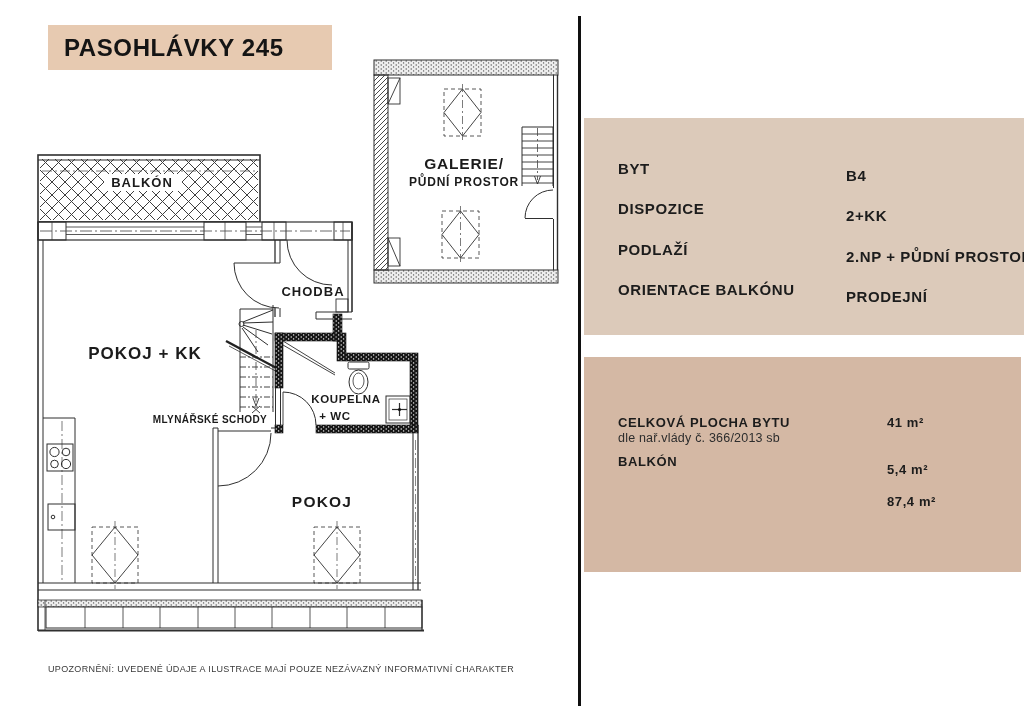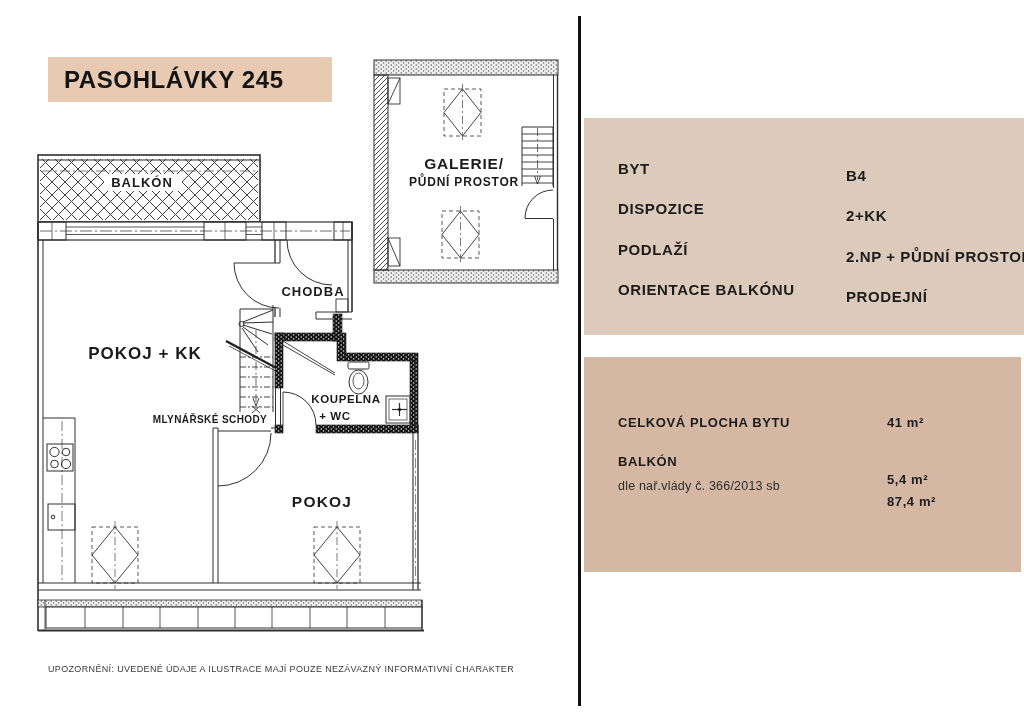--- a/index.html
+++ b/index.html
@@ -7,21 +7,21 @@
     width:1024px;height:724px;position:relative;overflow:hidden;
     background:#ffffff;
     font-family:"Liberation Sans",sans-serif;
   }
   .page{position:absolute;inset:0;}
 
   
   .title-bar{
     position:absolute;left:48px;top:25px;width:284px;height:45px;
     background:#e7cab1;display:flex;align-items:center;
-    padding-left:16px;box-sizing:border-box;margin-top:32px;
+    padding-left:16px;box-sizing:border-box;
   }
   .title-bar .title-text{
     font-size:24px;font-weight:bold;letter-spacing:.6px;color:#141414;white-space:nowrap;
   }
 
   
   .divider{
     position:absolute;left:578px;top:16px;width:3px;height:690px;background:#101010;
   }
 
@@ -43,21 +43,21 @@
     background:#d4b8a4;
   }
   .arow-label,.arow-value{
     position:absolute;font-size:13px;font-weight:bold;letter-spacing:.6px;
     color:#1c1c1c;white-space:nowrap;
   }
   .arow-label{left:34px;}
   .arow-value{left:303px;}
   .arow-sub{
     position:absolute;left:34px;font-size:12.5px;font-weight:normal;
-    letter-spacing:.2px;color:#2d2d2d;white-space:nowrap;margin-top:48px;
+    letter-spacing:.2px;color:#2d2d2d;white-space:nowrap;
   }
 
   
   .disclaimer{
     position:absolute;left:31px;top:664px;width:500px;text-align:center;
     font-size:9px;letter-spacing:.35px;color:#3a3a3a;white-space:nowrap;
   }
 
   
   svg.plan{position:absolute;left:0;top:0;}
@@ -337,19 +337,19 @@
       <span class="ilabel">ORIENTACE BALKÓNU</span>
       <span class="ivalue">PRODEJNÍ</span>
     </div>
   </div>
 
   <div class="area-panel">
     <span class="arow-label" style="top:58px;">CELKOVÁ PLOCHA BYTU</span>
     <span class="arow-value" style="top:58px;">41 m²</span>
     <span class="arow-sub" style="top:74px;">dle nař.vlády č. 366/2013 sb</span>
     <span class="arow-label" style="top:97px;">BALKÓN</span>
-    <span class="arow-value" style="top:115px;text-align:center;">5,4 m²</span>
+    <span class="arow-value" style="top:105px;text-align:center;">5,4 m²</span>
     <span class="arow-value" style="top:137px;">87,4 m²</span>
   </div>
 
   <div class="disclaimer">UPOZORNĚNÍ: UVEDENÉ ÚDAJE A ILUSTRACE MAJÍ POUZE NEZÁVAZNÝ INFORMATIVNÍ CHARAKTER</div>
 
 </div>
 
 </body></html>

